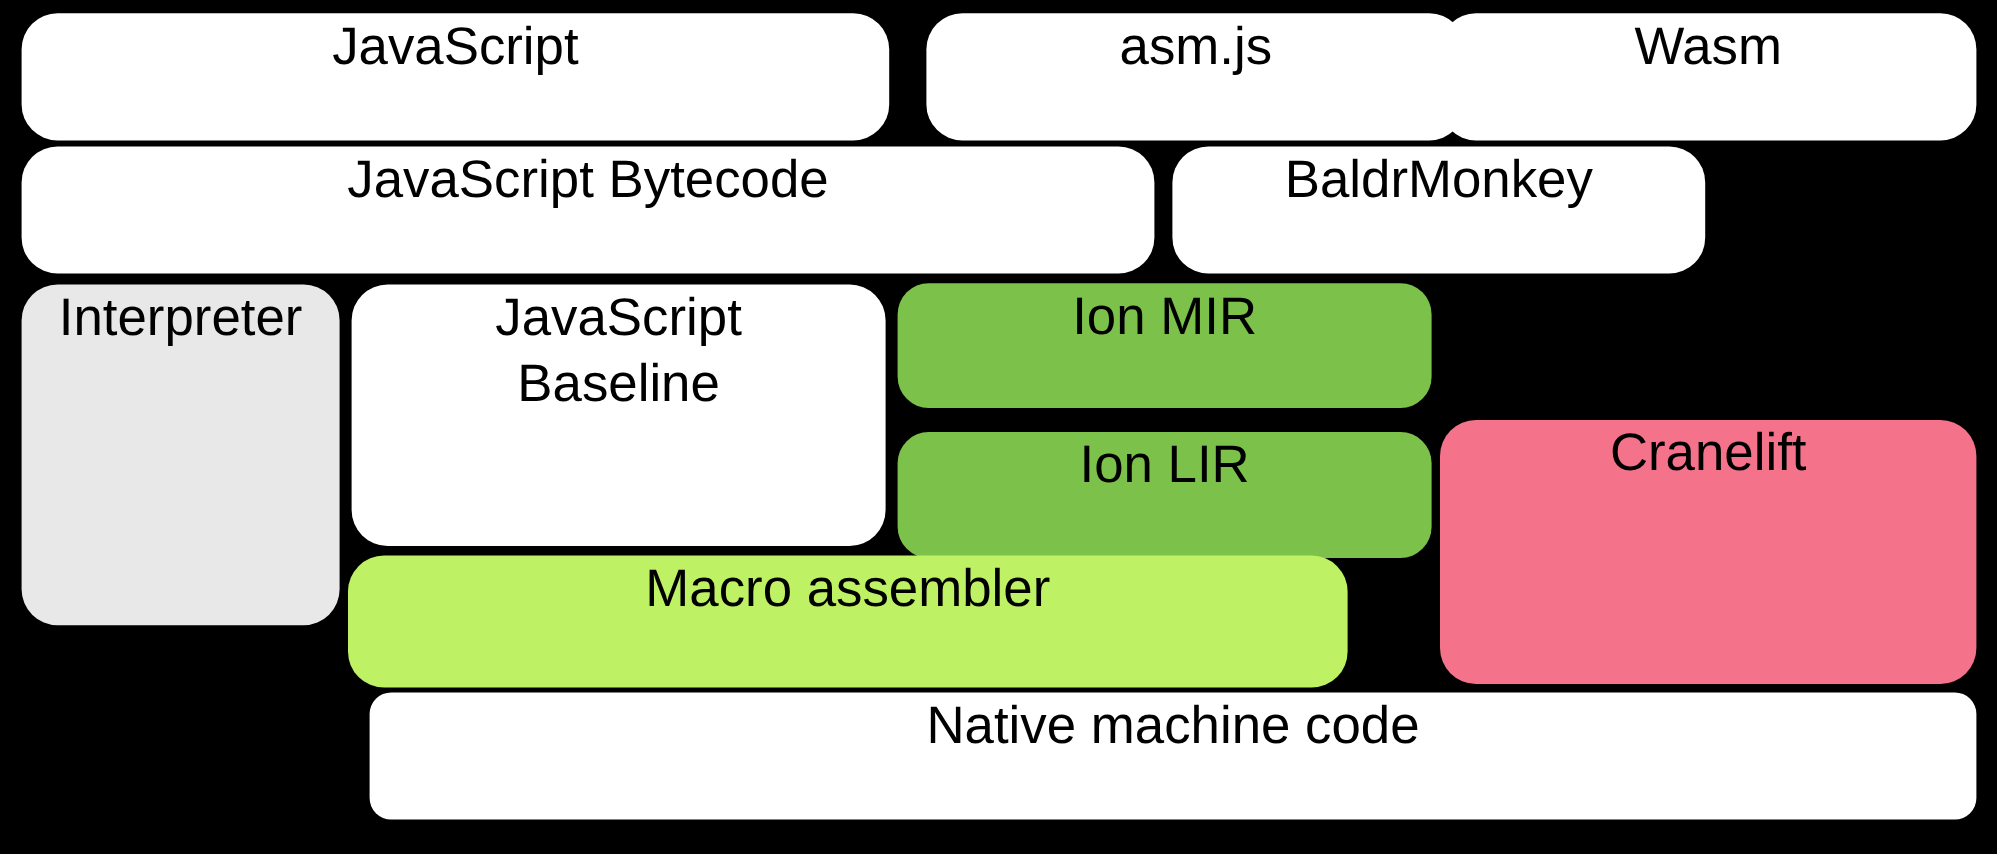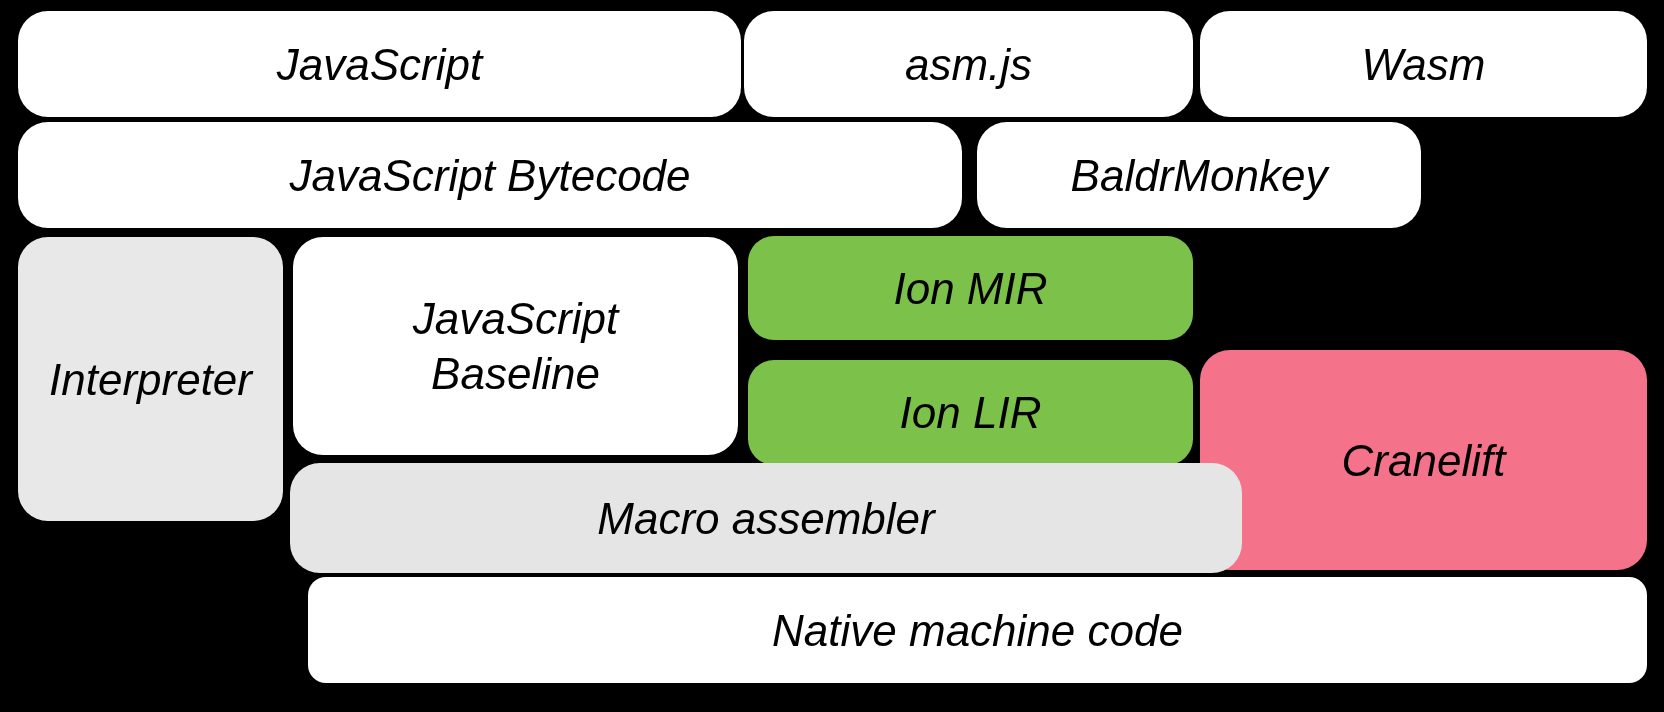--- a/index.html
+++ b/index.html
@@ -11,24 +11,22 @@
     position: relative;
     width: 1664px;
     height: 712px;
     overflow: hidden;
     font-family: "Liberation Sans", sans-serif;
   }
   .node {
     position: absolute;
     border-radius: 30px;
     display: flex;
-    align-items: center;
     justify-content: center;
     box-sizing: border-box;
-    font-style: italic;
   }
   .node--green {
     border-radius: 26px;
   }
   .node-label {
     color: #000;
     font-size: 44px;
     line-height: 1.25;
     text-align: center;
     white-space: pre-line;
@@ -36,21 +34,21 @@
 </style>
 </head>
 <body>
 
 <div class="canvas" style="background: rgb(0, 0, 0);">
 
   <div class="node" style="left: 18px; top: 11px; width: 723px; height: 106px; background: rgb(255, 255, 255);">
     <span class="node-label">JavaScript</span>
   </div>
 
-  <div class="node" style="left: 744px; top: 11px; width: 449px; height: 106px; background: rgb(255, 255, 255);">
+  <div class="node" style="left: 772px; top: 11px; width: 449px; height: 106px; background: rgb(255, 255, 255);">
     <span class="node-label">asm.js</span>
   </div>
 
   <div class="node" style="left: 1200px; top: 11px; width: 447px; height: 106px; background: rgb(255, 255, 255);">
     <span class="node-label">Wasm</span>
   </div>
 
   <div class="node" style="left: 18px; top: 122px; width: 944px; height: 106px; background: rgb(255, 255, 255);">
     <span class="node-label">JavaScript Bytecode</span>
   </div>
@@ -73,21 +71,21 @@
   </div>
 
   <div class="node node--green" style="left: 748px; top: 360px; width: 445px; height: 105px; background: rgb(124, 194, 74);">
     <span class="node-label">Ion LIR</span>
   </div>
 
   <div class="node" style="left: 1200px; top: 350px; width: 447px; height: 220px; background: rgb(244, 115, 139);">
     <span class="node-label">Cranelift</span>
   </div>
 
-  <div class="node" style="left: 290px; top: 463px; width: 952px; height: 110px; background: #e5e5e5;">
+  <div class="node" style="left: 290px; top: 463px; width: 833px; height: 110px; background: #bef264;">
     <span class="node-label">Macro assembler</span>
   </div>
 
   <div class="node" style="left: 308px; top: 577px; width: 1339px; height: 106px; background: rgb(255, 255, 255); border-radius: 18px;">
     <span class="node-label">Native machine code</span>
   </div>
 
 </div>
 
 </body></html>

